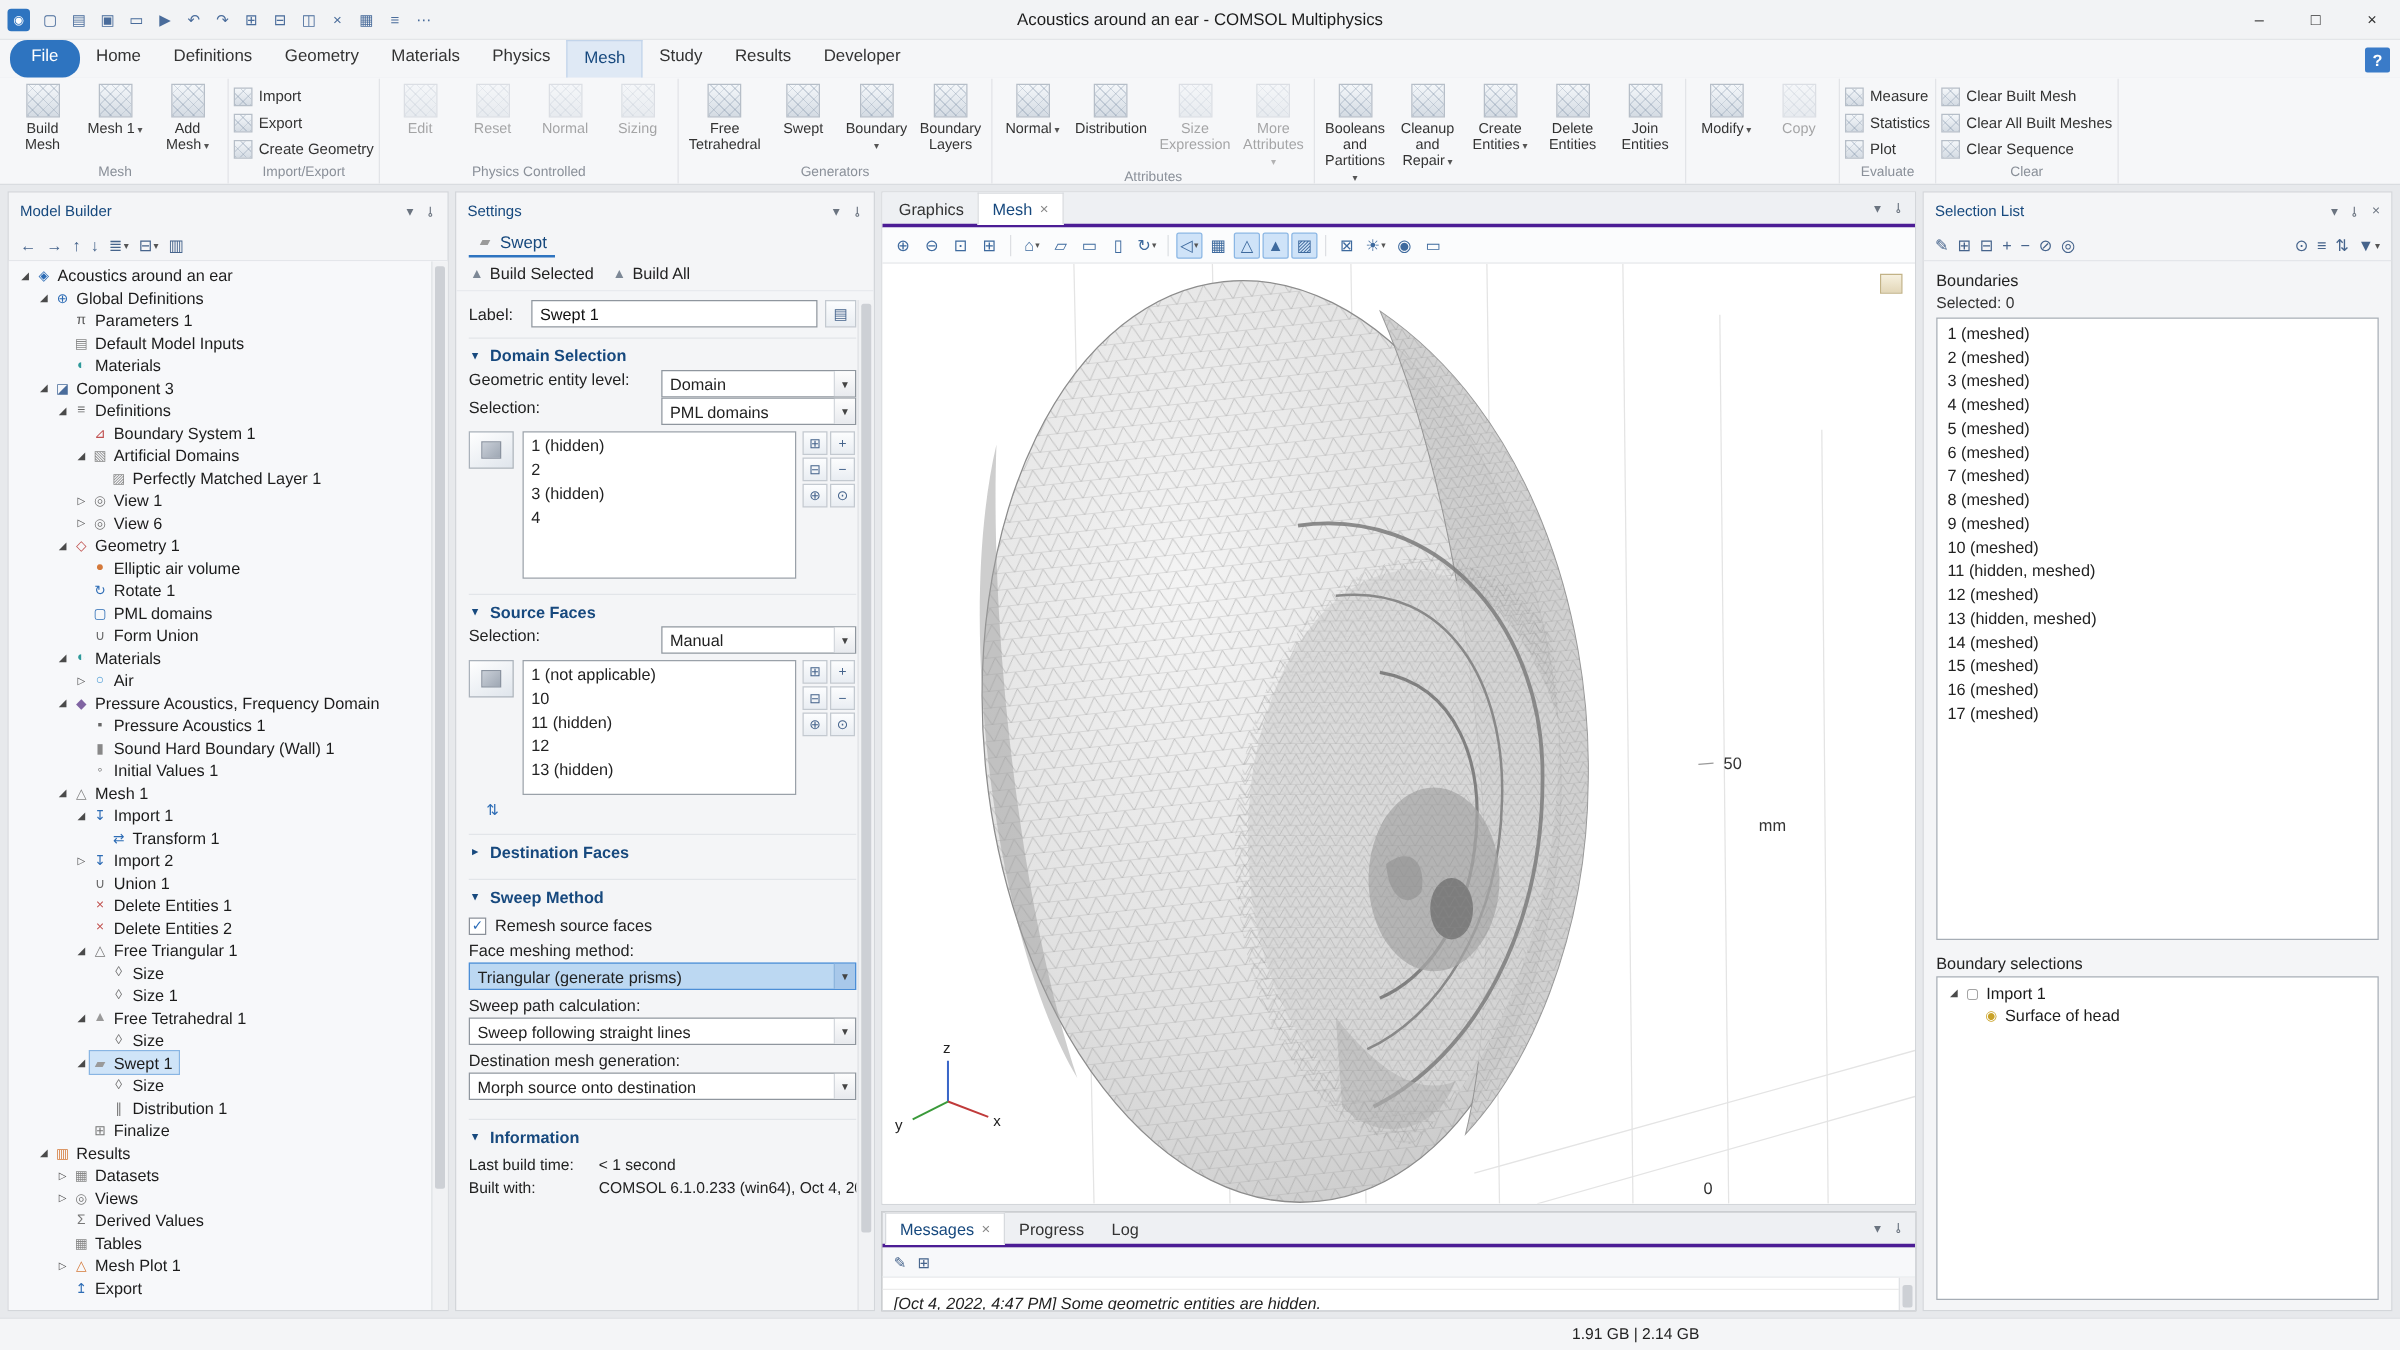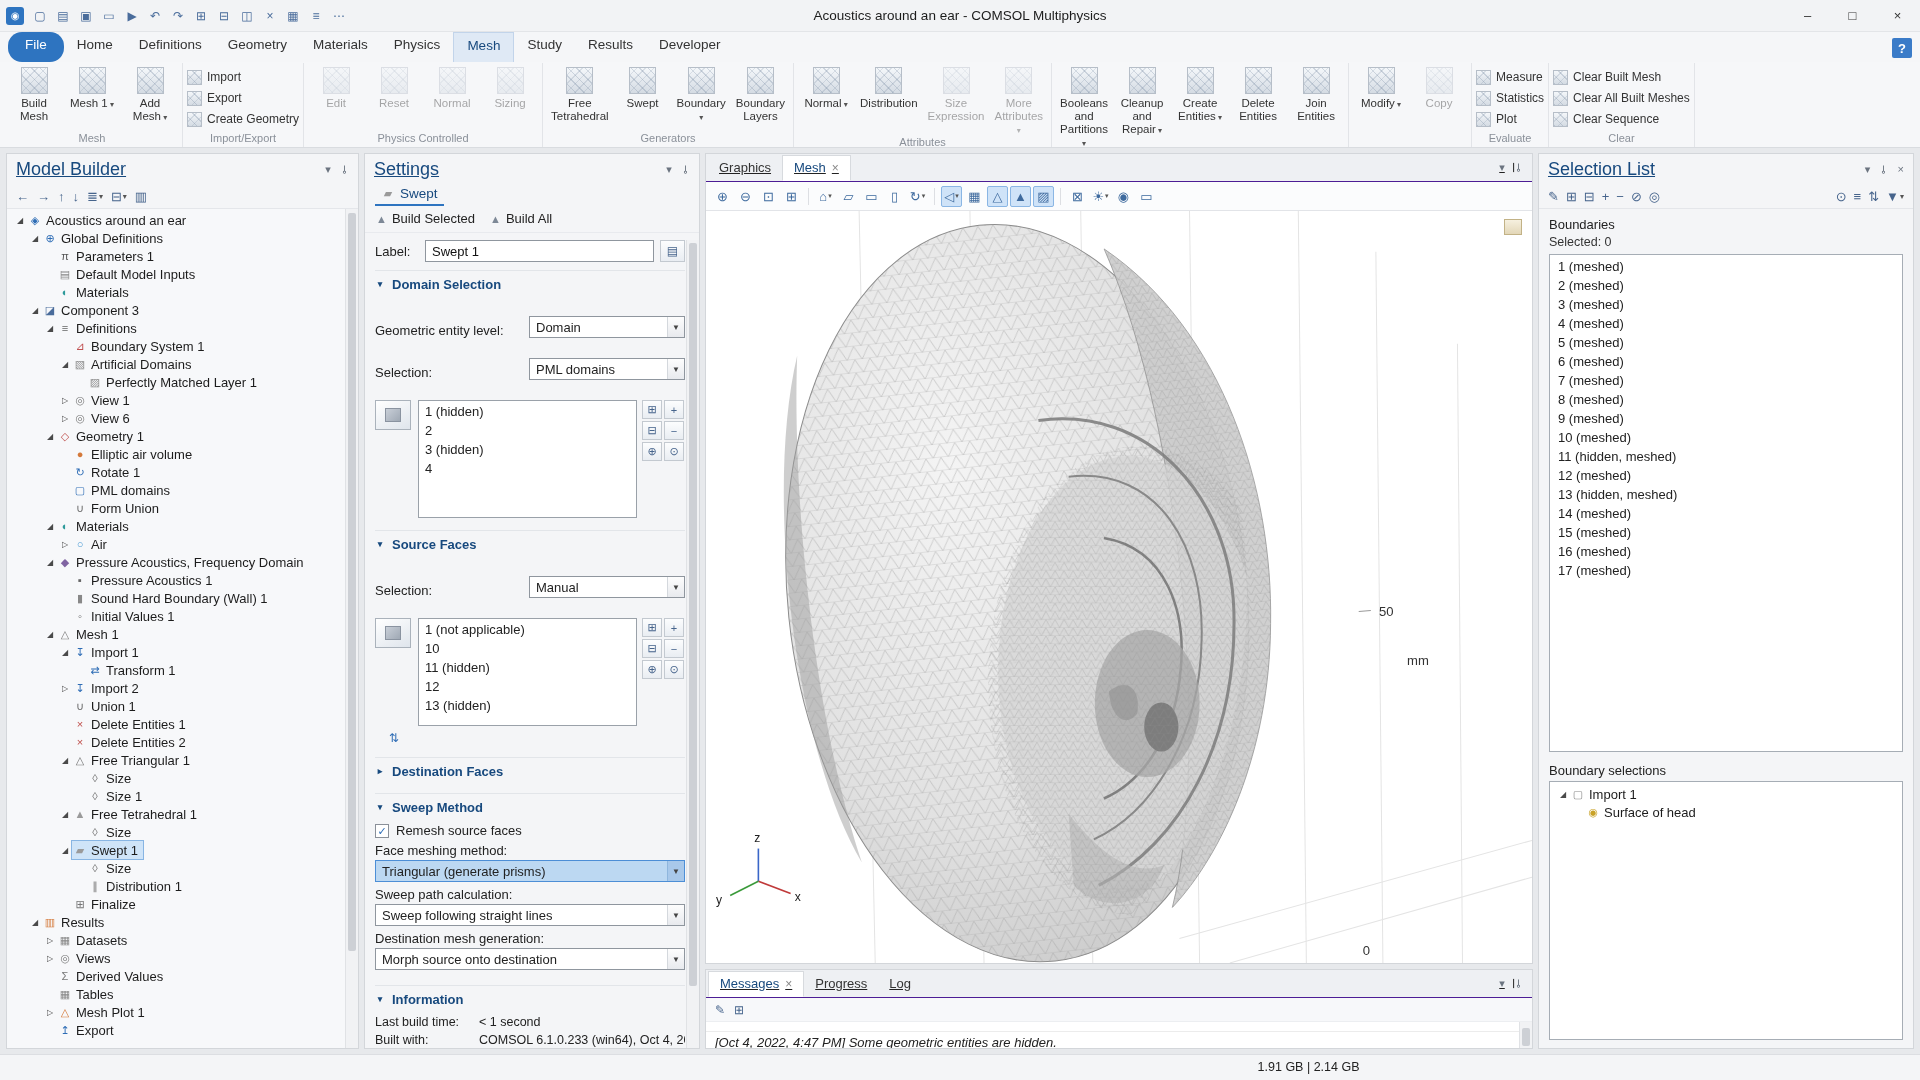--- a/index.html
+++ b/index.html
@@ -37,21 +37,21 @@
                linear-gradient(#f4f7fa,#d4dbe3); }
   .ric-s { width:15px; height:15px; }
   .rdd { font-size:8px; color:#555; }
   .rglabel { height:15px; font-size:11px; color:#8a9099; text-align:center; white-space:nowrap; }
   .rdisabled { opacity:.42; }
 
   
   .main { height:906px; padding:5px 6px; display:flex; gap:5px; }
   .panel { background:#f4f5f7; border:1px solid #d3d6da; display:flex; flex-direction:column; position:relative; }
   .phead { height:30px; display:flex; align-items:center; padding:0 9px; flex:none; }
-  .ptitle { font-size:18px; color:#17497e;text-decoration:underline; }
+  .ptitle { font-size:12px; color:#17497e; }
   .phicons { margin-left:auto; display:flex; gap:9px; color:#6b7480; font-size:11px; align-items:center; }
   .phi { cursor:default; }
   .pin { display:inline-block; transform:rotate(90deg); }
 
   
   .mbpanel { width:353px; flex:none; }
   .mbtoolbar { height:25px; display:flex; align-items:center; gap:8px; padding:0 9px; color:#46648c; font-size:13px; border-bottom:1px solid #e4e6ea; flex:none; }
   .tbi { display:flex; align-items:center; }
   .tbi .dd { font-size:8px; margin-left:1px; color:#555; }
   .treewrap { flex:1; position:relative; overflow:hidden; background:#f7f8fa; }
@@ -74,21 +74,21 @@
   .bic { color:#7d8896; font-size:11px; }
   .sbody { flex:1; overflow:hidden; padding:0 14px 0 10px; position:relative; }
   .lblrow { display:flex; align-items:center; gap:6px; margin:7px 0 8px; }
   .flabel { font-size:13px; color:#222; }
   .w50 { width:44px; flex:none; }
   .tinput { flex:1; height:22px; border:1px solid #8f969e; font-size:13px; padding:0 6px; font-family:inherit; background:#fff; color:#111; }
   .sqbtn { width:25px; height:22px; flex:none; border:1px solid #c3c9d0; background:linear-gradient(#fcfdfe,#e9edf2); display:flex; align-items:center; justify-content:center; color:#46648c; font-size:12px; }
   .section { border-top:1px solid #e2e5e9; margin-top:5px; padding:1px 0 5px; }
   .sechead { display:flex; align-items:center; gap:7px; height:24px; color:#17497e; font-weight:bold; font-size:13px; }
   .secarrow { font-size:9px; color:#17497e; width:10px; text-align:center; }
-  .frow { display:flex; align-items:flex-end; margin:20px 0; gap:6px; }
+  .frow { display:flex; align-items:flex-start; margin:0 0; gap:6px; }
   .frow .flabel { width:148px; flex:none; }
   .combo { flex:1; height:22px; background:#fff; border:1px solid #8f969e; display:flex; align-items:center; font-size:13px; padding-left:6px; }
   .combo.full { width:100%; flex:none; margin:2px 0 5px; }
   .combo .cval { flex:1; white-space:nowrap; overflow:hidden; }
   .carrow { margin-left:auto; width:17px; height:100%; display:flex; align-items:center; justify-content:center; font-size:8px; color:#444; background:linear-gradient(#fdfdfd,#e8eaee); border-left:1px solid #d4d8dd; flex:none; }
   .combo.focused { background:#bcd8f2; border-color:#4c8ed6; }
   .combo.focused .carrow { background:#a8c8ea; border-left-color:#8fb6dd; }
   .selblock { display:flex; gap:5px; margin:5px 0 2px; }
   .thumbcol { width:38px; flex:none; }
   .selthumb { width:36px; height:30px; border:1px solid #aab2bb; background:linear-gradient(150deg,#ffffff,#dfe5ec); display:flex; align-items:center; justify-content:center; }
@@ -102,21 +102,21 @@
   .cbx { width:14px; height:14px; border:1px solid #8a9099; background:#fff; color:#2b6cb8; font-size:11px; line-height:12px; text-align:center; margin-right:7px; flex:none; }
   .sublabel { font-size:13px; margin:5px 0 2px; color:#222; }
   .irow { display:flex; font-size:12.5px; margin:4px 0; }
   .ilabel { width:104px; flex:none; color:#222; }
   .ival { flex:1; white-space:nowrap; overflow:hidden; color:#222; }
   .sscroll { top:86px; }
 
   
   .centercol { flex:1; display:flex; flex-direction:column; min-width:0; }
   .gpanel { flex:1; background:#fff; min-height:0; }
-  .gtabs { height:28px; background:#eef0f3; display:flex; align-items:center; padding-left:2px; border-bottom:1px solid #4c1d95; flex:none;text-decoration:underline; }
+  .gtabs { height:28px; background:#eef0f3; display:flex; align-items:flex-start; padding-left:2px; border-bottom:3px solid #4c1d95; flex:none; }
   .gtab { display:flex; align-items:center; gap:6px; padding:4px 11px; font-size:13px; color:#333; height:26px; }
   .gtab.active { background:#fff; border:1px solid #d7dade; border-bottom-color:#fff; color:#17497e; }
   .tclose { font-size:12px; color:#888; }
   .gticons { margin-left:auto; display:flex; gap:9px; padding-right:9px; color:#6b7480; font-size:11px; align-self:center; }
   .gtoolbar { height:29px; display:flex; align-items:center; padding:0 6px; gap:2px; border-bottom:1px solid #e2e4e8; background:#fbfcfd; flex:none; }
   .gbtn { min-width:21px; height:21px; display:flex; align-items:center; justify-content:center; color:#3e6a9e; font-size:13px; border:1px solid transparent; border-radius:2px; }
   .gbtn.active { background:#cfe3f8; border-color:#8ab6e4; }
   .gbtn .dd { font-size:7px; margin-left:1px; color:#555; }
   .gsep { width:1px; height:17px; background:#dddfe3; margin:0 4px; }
   .canvas { flex:1; position:relative; background:#fff; overflow:hidden; }

